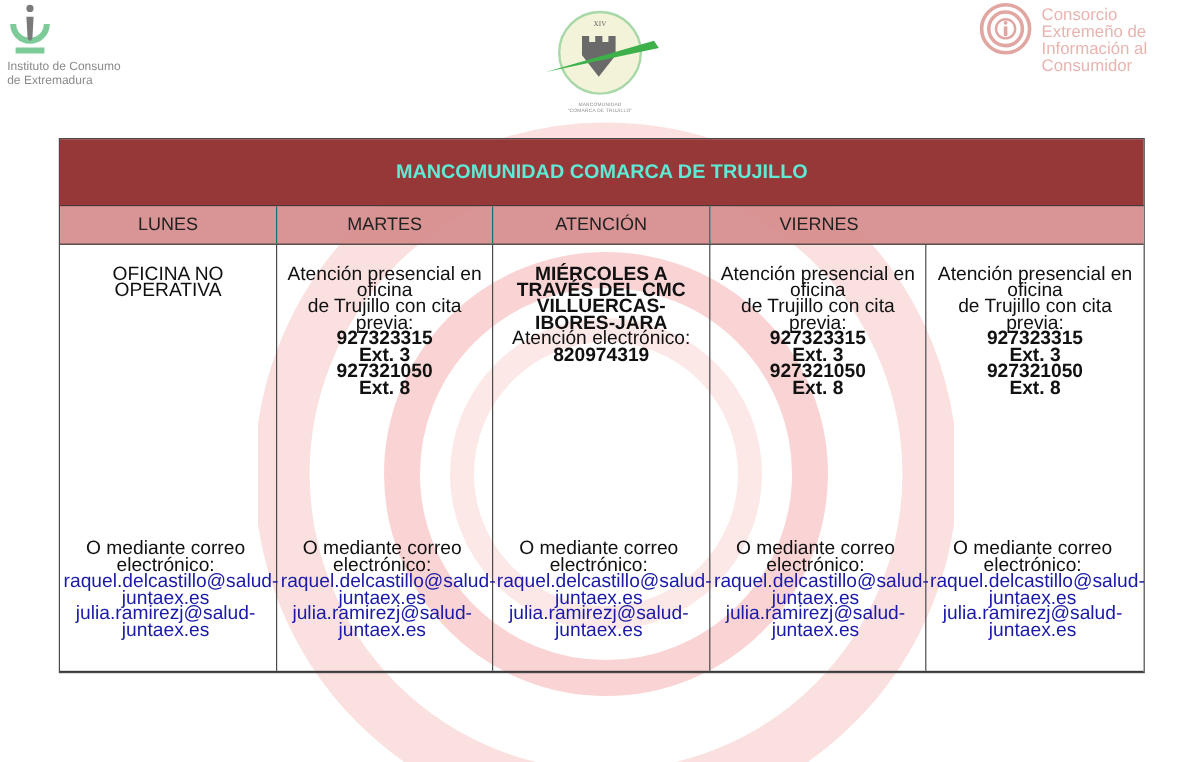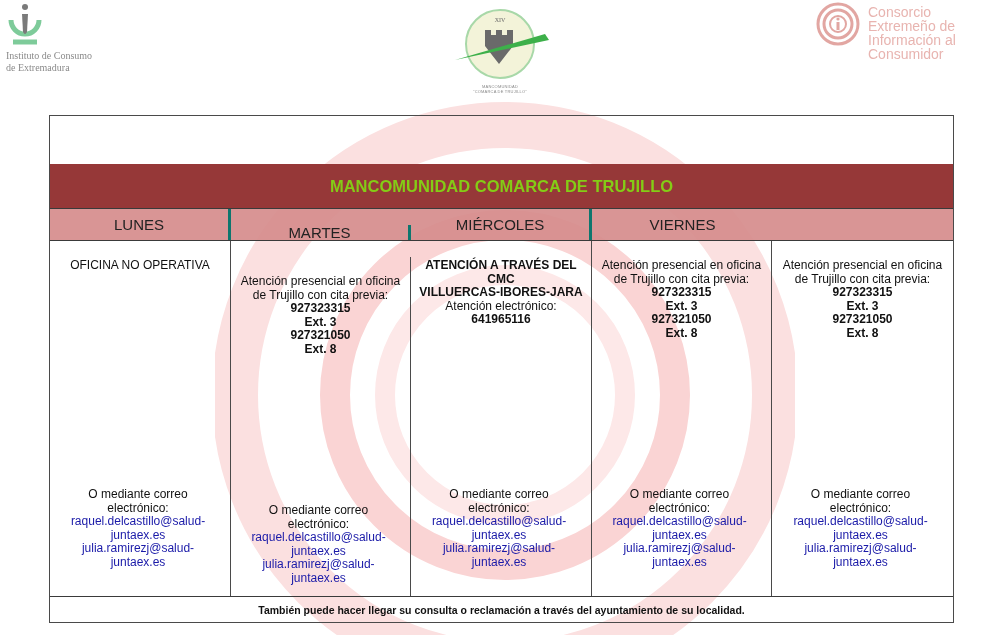--- a/index.html
+++ b/index.html
@@ -3,43 +3,43 @@
 <meta charset="utf-8">
 <style>
   * { box-sizing: border-box; margin: 0; padding: 0; }
   html, body { width: 1000px; height: 635px; background: #ffffff; overflow: hidden; }
   body { position: relative; font-family: "Liberation Sans", sans-serif; color: #111; }
 
   
   .watermark { position: absolute; left: 215px; top: 95px; width: 580px; height: 560px; z-index: 0; pointer-events: none; }
 
   
-  .logo-left { position: absolute; left: 0; top: 0; width: 130px; height: 80px; z-index: 2; font-family: Liberation Serif, serif; }
+  .logo-left { position: absolute; left: 0; top: 0; width: 130px; height: 80px; z-index: 2; }
   .logo-left svg { position: absolute; left: 5px; top: 2px; }
   .logo-left .txt { position: absolute; left: 6px; top: 50px; font-size: 10px; line-height: 12px; color: #8a8a8a; }
   .logo-center { position: absolute; left: 425px; top: 4px; width: 150px; height: 92px; z-index: 2; }
   .logo-center .txt { position: absolute; left: 0; width: 150px; top: 80px; text-align: center; font-size: 4px; line-height: 5px; color: #8a8a8a; letter-spacing: 0.2px; }
   .logo-right { position: absolute; left: 815px; top: 0; width: 185px; height: 45px; z-index: 2; }
   .logo-right .txt { position: absolute; left: 53px; top: 5px; font-size: 14px; line-height: 14px; color: #e8b4b0; }
 
   
   .sched { position: absolute; left: 49px; top: 115px; width: 905px; z-index: 1; border: 1px solid #4a4a4a; }
-  .title-row { height: 45px; background: rgba(148,52,52,0.98); color: #84cc16; font-weight: bold; font-size: 16.5px; display: flex; align-items: center; justify-content: center; border-bottom: 1px solid #3a3a3a; margin-top: 48px; }
+  .title-row { height: 56px; background: rgba(148,52,52,0.98); color: #5eead4; font-weight: bold; font-size: 16.5px; display: flex; align-items: center; justify-content: center; border-bottom: 1px solid #3a3a3a; }
   .week-row { height: 43px; display: flex; align-items: center; justify-content: center; font-weight: bold; font-size: 16px; border-bottom: 1px solid #3a3a3a; }
   .head-row { display: flex; height: 32px; background: rgba(214,140,140,0.92); border-bottom: 1px solid #3a3a3a; }
-  .head-row .hc { flex: 0 0 auto; display: flex; align-items: center; justify-content: center; font-size: 15px; color: #222; border-right: 3px solid #0f766e; }
+  .head-row .hc { flex: 0 0 auto; display: flex; align-items: center; justify-content: center; font-size: 15px; color: #222; border-right: 1px solid #0f766e; }
   .head-row .hc:last-child { border-right: none; }
   .body-row { display: flex; height: 356px; border-bottom: 1px solid #3a3a3a; }
-  .day { flex: 0 0 auto; position: relative; border-right: 1px solid #4a4a4a; text-align: center; font-size: 12px; line-height: 13.5px; }
+  .day { flex: 0 0 auto; position: relative; border-right: 1px solid #4a4a4a; text-align: center; font-size: 16px; line-height: 13.5px; }
   .day:last-child { border-right: none; }
   .day .top { position: absolute; top: 18px; left: 0; right: 0; padding: 0 3px; }
   .day .top .b { font-weight: bold; }
   .day .bottom { position: absolute; top: 247px; left: 0; right: 4px; padding: 0 3px; }
   .day a { color: #1a1aa8; display: block; }
-  .c1 { width: 181px; } .c2 { width: 180px; margin-top: 16px; } .c3 { width: 181px; } .c4 { width: 180px; } .c5 { width: 181px; }
+  .c1 { width: 181px; } .c2 { width: 180px; } .c3 { width: 181px; } .c4 { width: 180px; } .c5 { width: 181px; }
   .foot-row { height: 25px; display: flex; align-items: center; justify-content: center; font-weight: bold; font-size: 10.5px; }
 </style>
 </head>
 <body>
 
 <svg class="watermark" viewBox="0 0 580 560">
   <circle cx="290" cy="300" r="270" fill="none" stroke="#fbe0e0" stroke-width="46"></circle>
   <circle cx="290" cy="300" r="170" fill="none" stroke="#fad4d4" stroke-width="30"></circle>
   <circle cx="290" cy="300" r="120" fill="none" stroke="#fde8e8" stroke-width="20"></circle>
 </svg>
@@ -83,21 +83,21 @@
     <div>Información al Consumidor</div>
   </div>
 </div>
 
 <div class="sched">
   <div class="title-row">MANCOMUNIDAD COMARCA DE TRUJILLO</div>
 
   <div class="head-row">
     <div class="hc c1">LUNES</div>
     <div class="hc c2">MARTES</div>
-    <div class="hc c3">MIÉRCOLES</div>
+    <div class="hc c3">ATENCIÓN</div>
     <div class="hc c5">VIERNES</div>
   </div>
 
   <div class="body-row">
 
     <div class="day c1">
       <div class="top">
         <div>OFICINA NO OPERATIVA</div>
       </div>
       <div class="bottom">
@@ -120,24 +120,24 @@
       <div class="bottom">
         <div>O mediante correo</div>
         <div>electrónico:</div>
         <a><span>raquel.delcastillo@salud-</span><br><span>juntaex.es</span></a>
         <a><span>julia.ramirezj@salud-</span><br><span>juntaex.es</span></a>
       </div>
     </div>
 
     <div class="day c3">
       <div class="top">
-        <div class="b">ATENCIÓN A TRAVÉS DEL CMC</div>
+        <div class="b">MIÉRCOLES A TRAVÉS DEL CMC</div>
         <div class="b">VILLUERCAS-IBORES-JARA</div>
         <div>Atención electrónico:</div>
-        <div class="b">641965116</div>
+        <div class="b">820974319</div>
       </div>
       <div class="bottom">
         <div>O mediante correo</div>
         <div>electrónico:</div>
         <a><span>raquel.delcastillo@salud-</span><br><span>juntaex.es</span></a>
         <a><span>julia.ramirezj@salud-</span><br><span>juntaex.es</span></a>
       </div>
     </div>
 
     <div class="day c4">
@@ -168,14 +168,13 @@
       </div>
       <div class="bottom">
         <div>O mediante correo</div>
         <div>electrónico:</div>
         <a><span>raquel.delcastillo@salud-</span><br><span>juntaex.es</span></a>
         <a><span>julia.ramirezj@salud-</span><br><span>juntaex.es</span></a>
       </div>
     </div>
   </div>
 
-  <div class="foot-row">También puede hacer llegar su consulta o reclamación a través del ayuntamiento de su localidad.</div>
 </div>
 
 </body></html>

